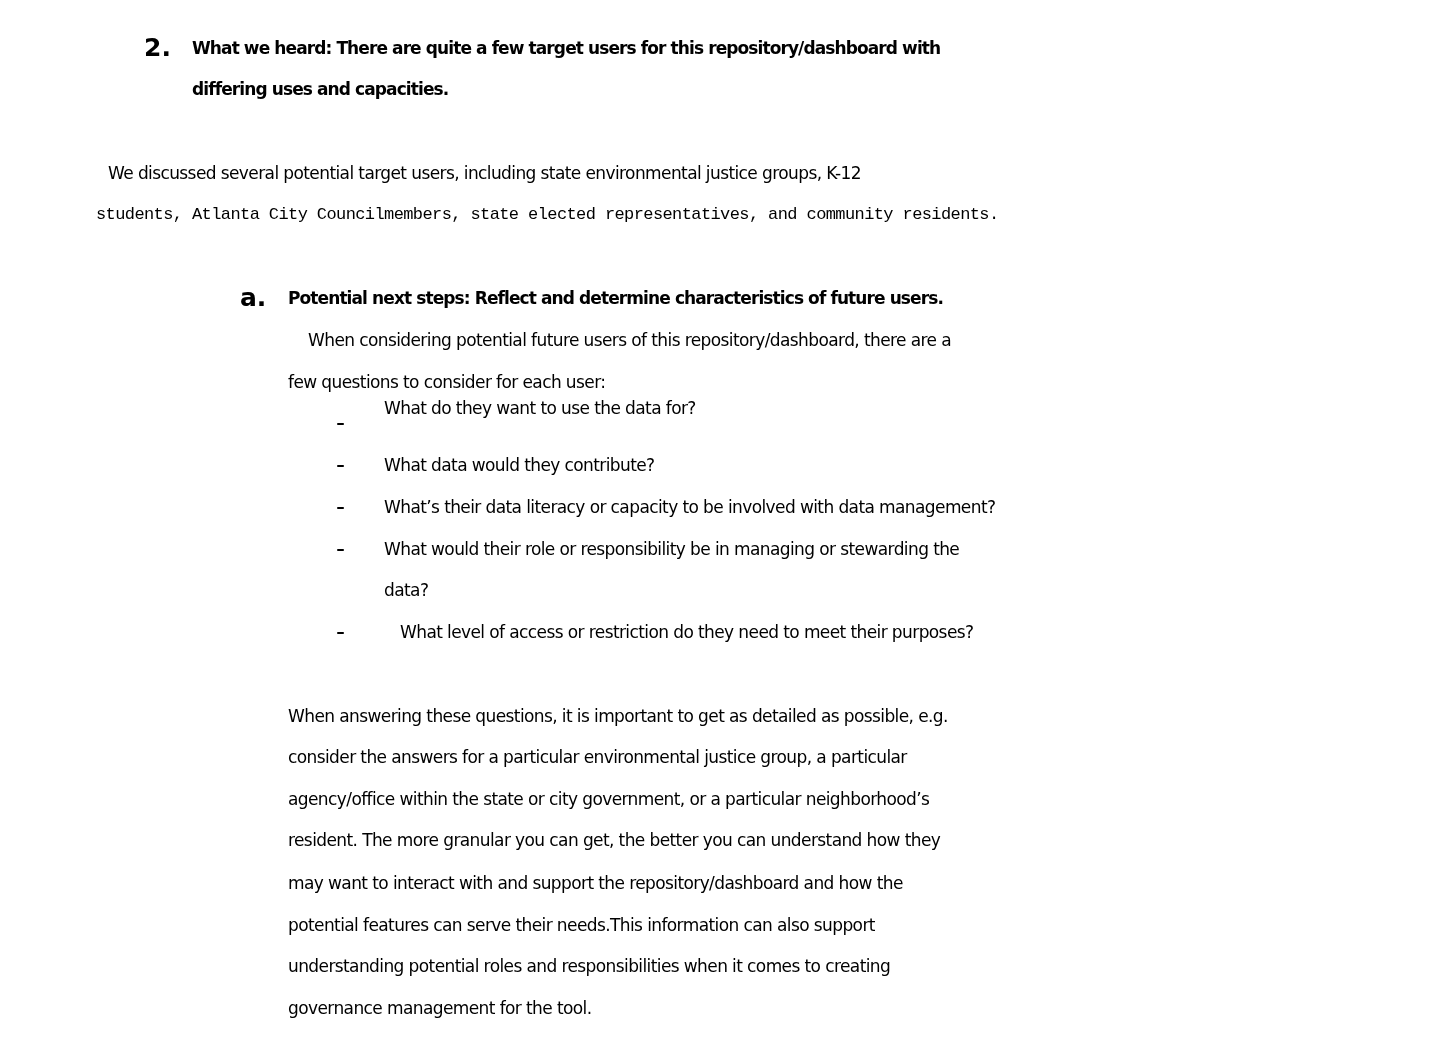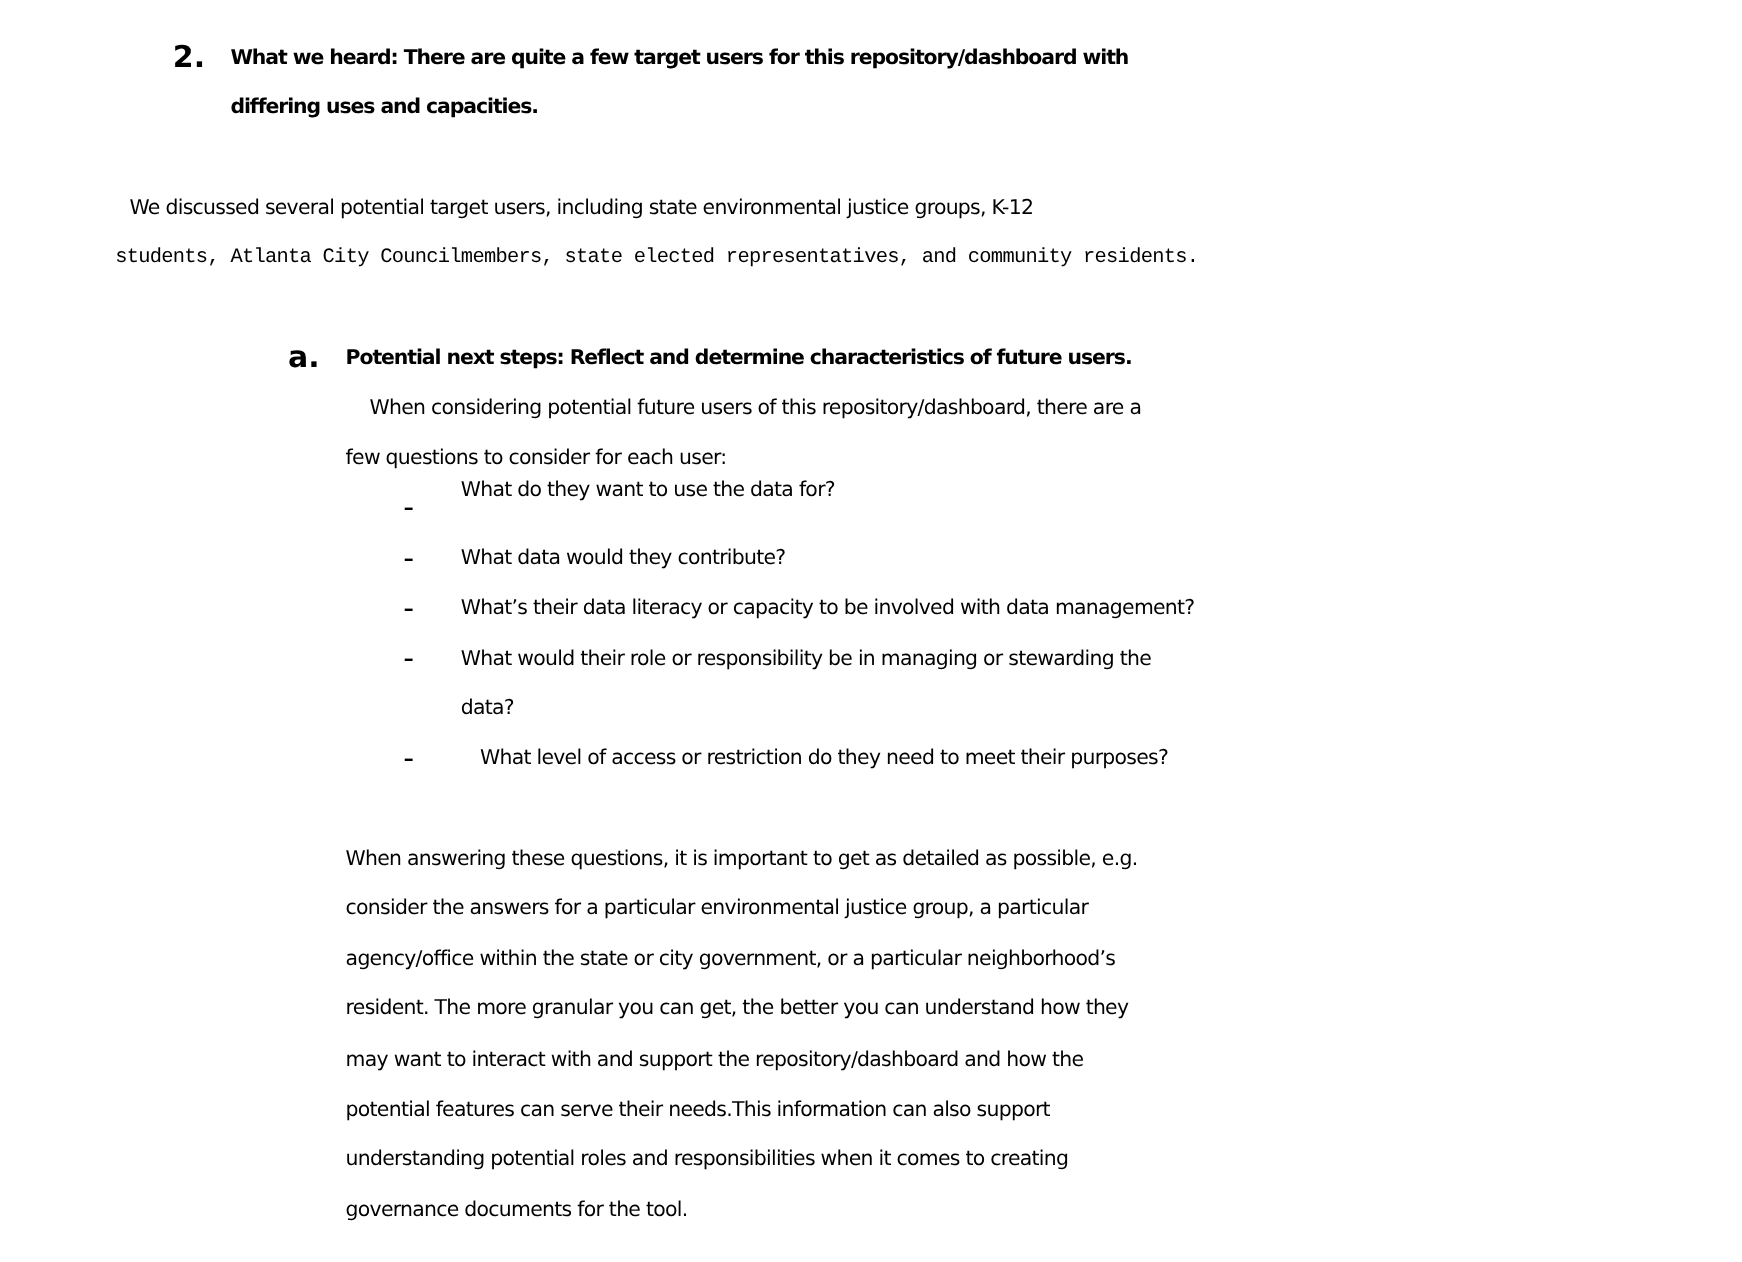--- a/index.html
+++ b/index.html
@@ -45,14 +45,14 @@
   <span class="dash" style="left:336px; top:611px;">-</span>
   <div class="line" style="left:384px; top:611px;margin-left:16px;">What level of access or restriction do they need to meet their purposes?</div>
 
   <div class="line" style="left:288px; top:695px;">When answering these questions, it is important to get as detailed as possible, e.g.</div>
   <div class="line" style="left:288px; top:736px;">consider the answers for a particular environmental justice group, a particular</div>
   <div class="line" style="left:288px; top:778px;">agency/office within the state or city government, or a particular neighborhood’s</div>
   <div class="line" style="left:288px; top:819px;">resident. The more granular you can get, the better you can understand how they</div>
   <div class="line" style="left:288px; top:862px;">may want to interact with and support the repository/dashboard and how the</div>
   <div class="line" style="left:288px; top:904px;">potential features can serve their needs.This information can also support</div>
   <div class="line" style="left:288px; top:945px;">understanding potential roles and responsibilities when it comes to creating</div>
-  <div class="line" style="left:288px; top:987px;">governance documents for the tool.</div>
+  <div class="line" style="left:288px; top:987px;">governance management for the tool.</div>
 </div>
 
 </body></html>

